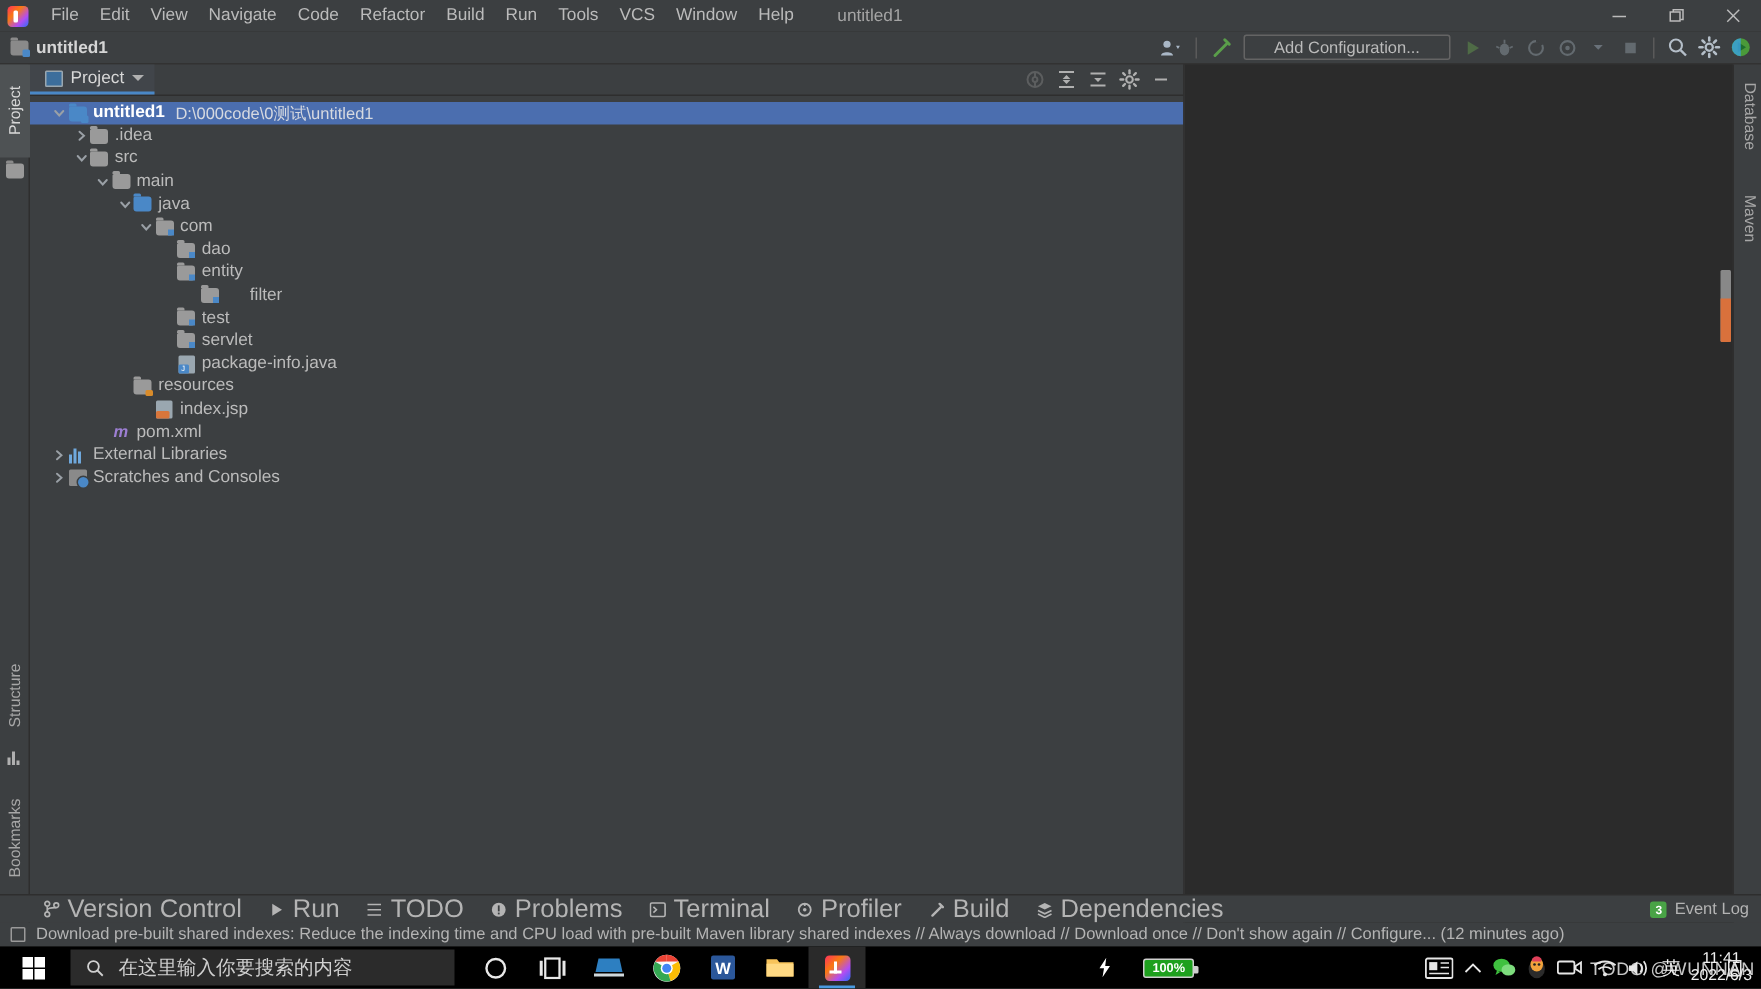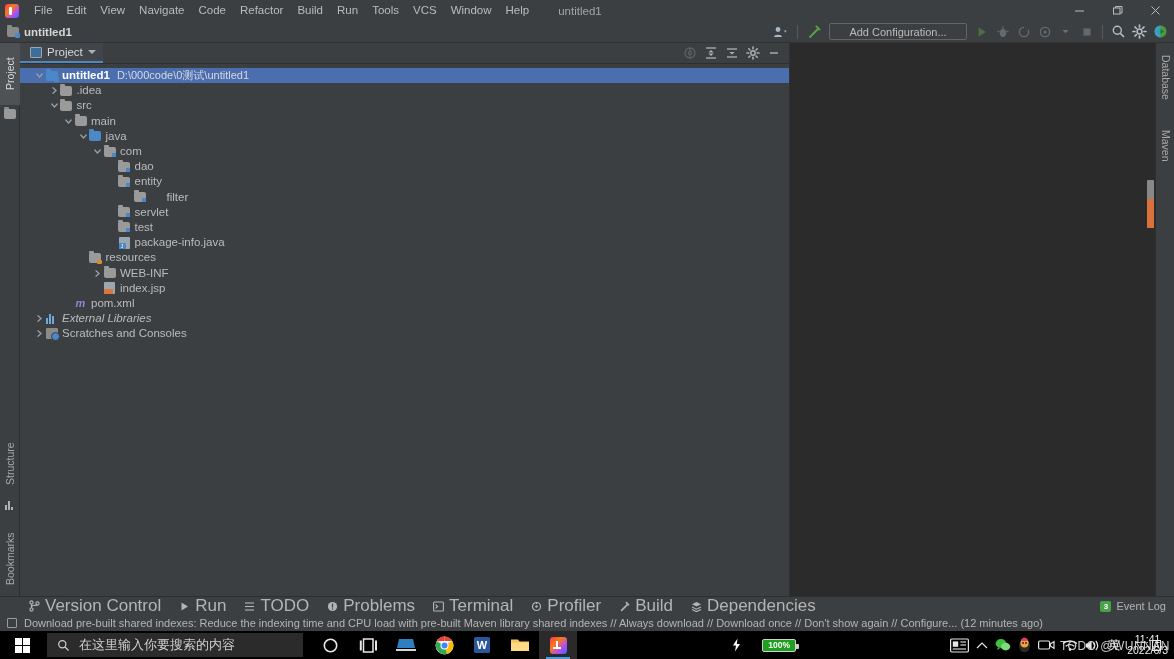--- a/index.html
+++ b/index.html
@@ -587,69 +587,58 @@
           <span class="node-ico">
             <span class="f-gray dot"></span>
           </span>
           <span class="lbl">filter</span>
         </div>
         <div class="row" style="padding-left: 86.5px;">
           <span class="arrow"></span>
           <span class="node-ico">
             <span class="f-gray dot"></span>
           </span>
-          <span class="lbl">servlet</span>
+          <span class="lbl">test</span>
         </div>
         <div class="row" style="padding-left: 86.5px;">
           <span class="arrow"></span>
           <span class="node-ico">
             <span class="f-gray dot"></span>
           </span>
-          <span class="lbl">test</span>
+          <span class="lbl">servlet</span>
         </div>
         <div class="row" style="padding-left: 86.5px;">
           <span class="arrow"></span>
           <span class="node-ico">
             <span class="ico-java"></span>
           </span>
           <span class="lbl">package-info.java</span>
         </div>
         <div class="row" style="padding-left: 57.5px;">
           <span class="arrow"></span>
           <span class="node-ico">
             <span class="f-gray orange"></span>
           </span>
           <span class="lbl">resources</span>
         </div>
         <div class="row" style="padding-left: 72px;">
-          <span class="arrow">
-            <svg width="9" height="9" viewBox="0 0 9 9">
-              <path d="M3 1.8 L6 4.5 L3 7.2" fill="none" stroke="#9aa0a6" stroke-width="1.3" stroke-linecap="round"></path>
-            </svg>
-          </span>
-          <span class="node-ico">
-            <span class="f-gray"></span>
-          </span>
-          <span class="lbl">WEB-INF</span>
-        </div>
-        <div class="row" style="padding-left: 72px;">
           <span class="arrow"></span>
           <span class="node-ico">
             <span class="ico-jsp"></span>
           </span>
           <span class="lbl">index.jsp</span>
         </div>
         <div class="row" style="padding-left: 43px;">
           <span class="arrow"></span>
           <span class="node-ico">
             <span class="ico-maven">m</span>
           </span>
           <span class="lbl">pom.xml</span>
         </div>
-        <div class="row" style="padding-left: 14px; font-style: italic;">
+        <div class="row" style="padding-left: 14px;">
           <span class="arrow">
             <svg width="9" height="9" viewBox="0 0 9 9">
               <path d="M3 1.8 L6 4.5 L3 7.2" fill="none" stroke="#9aa0a6" stroke-width="1.3" stroke-linecap="round"></path>
             </svg>
           </span>
           <span class="node-ico">
             <span class="ico-lib">
               <i style="height: 6px;"></i>
               <i style="height: 10px;"></i>
               <i style="height: 8px;"></i>

